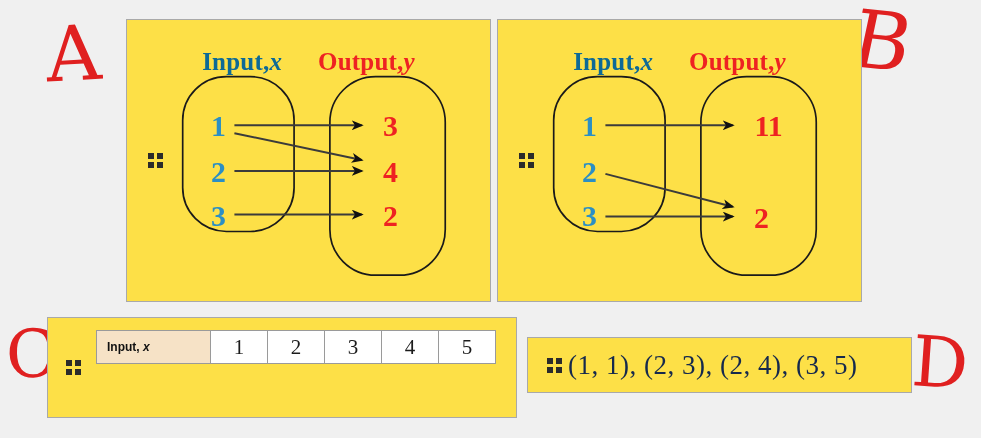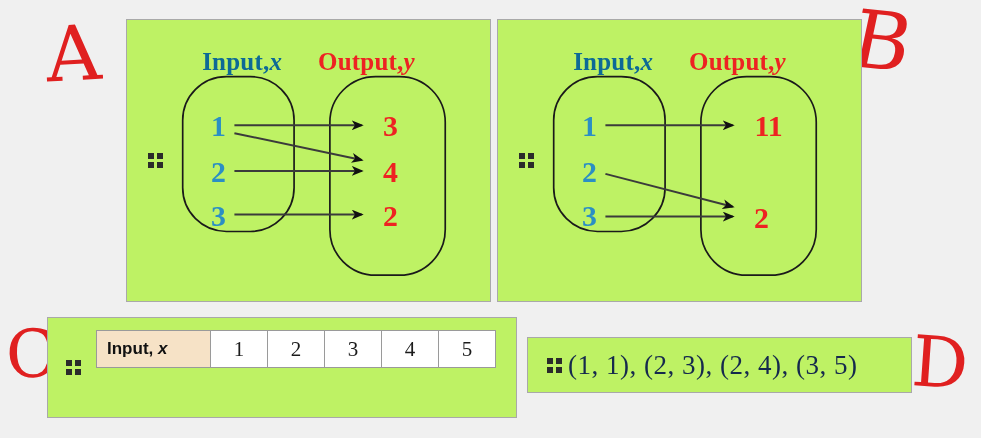--- a/index.html
+++ b/index.html
@@ -32,21 +32,21 @@
     user-select: none;
   }
   #hand-a { left: 46px;  top: 16px;  font-size: 76px; transform: rotate(-3deg); }
   #hand-b { left: 852px; top: 2px;   font-size: 80px; transform: rotate(6deg) skewX(-6deg); }
   #hand-c { left: 6px;   top: 322px; font-size: 66px; transform: rotate(-2deg); }
   #hand-d { left: 912px; top: 328px; font-size: 70px; transform: rotate(4deg); }
 
   
   .panel {
     position: absolute;
-    background: #bef264;
+    background: #fde047;
     border: 1px solid #a9a9a9;
     box-sizing: border-box;
   }
 
   #panel-a { left: 126px; top: 19px;  width: 365px; height: 283px; }
   #panel-b { left: 497px; top: 19px;  width: 365px; height: 283px; }
   #panel-c { left: 47px;  top: 317px; width: 470px; height: 101px; }
   #panel-d { left: 527px; top: 337px; width: 385px; height: 56px; }
 
   
@@ -130,21 +130,21 @@
     height: 33px;
     box-sizing: border-box;
     text-align: center;
     vertical-align: middle;
   }
   #value-table th {
     background: #f6e2c6;
     color: #111;
     font-family: "Liberation Sans", sans-serif;
     font-weight: bold;
-    font-size: 17px;
+    font-size: 12px;
     text-align: left;
     padding: 8px 10px;
     width: 114px;
     white-space: nowrap;
   }
   #value-table th .v { font-style: italic; }
   #value-table td {
     font-family: "Liberation Serif", "DejaVu Serif", serif;
     font-size: 21px;
     color: #1b1b1b;

